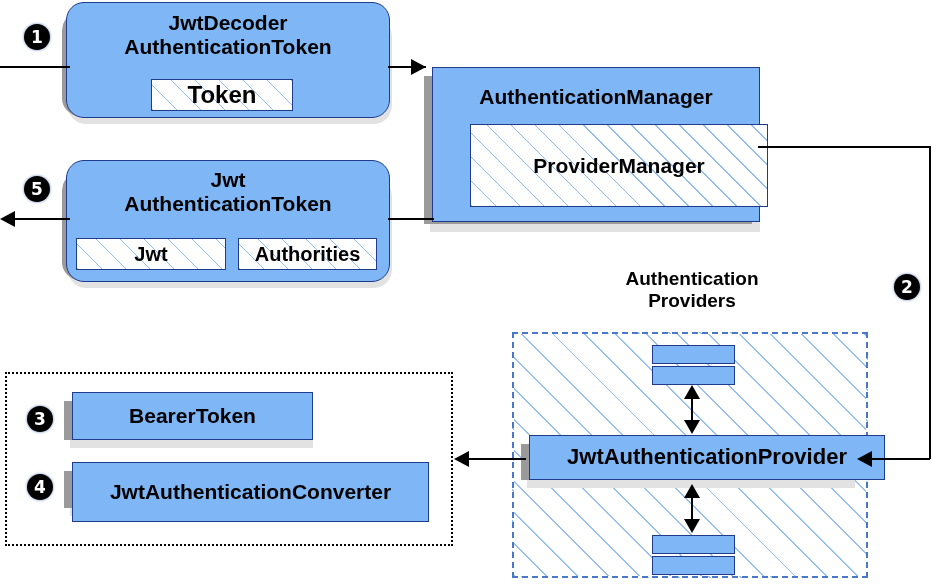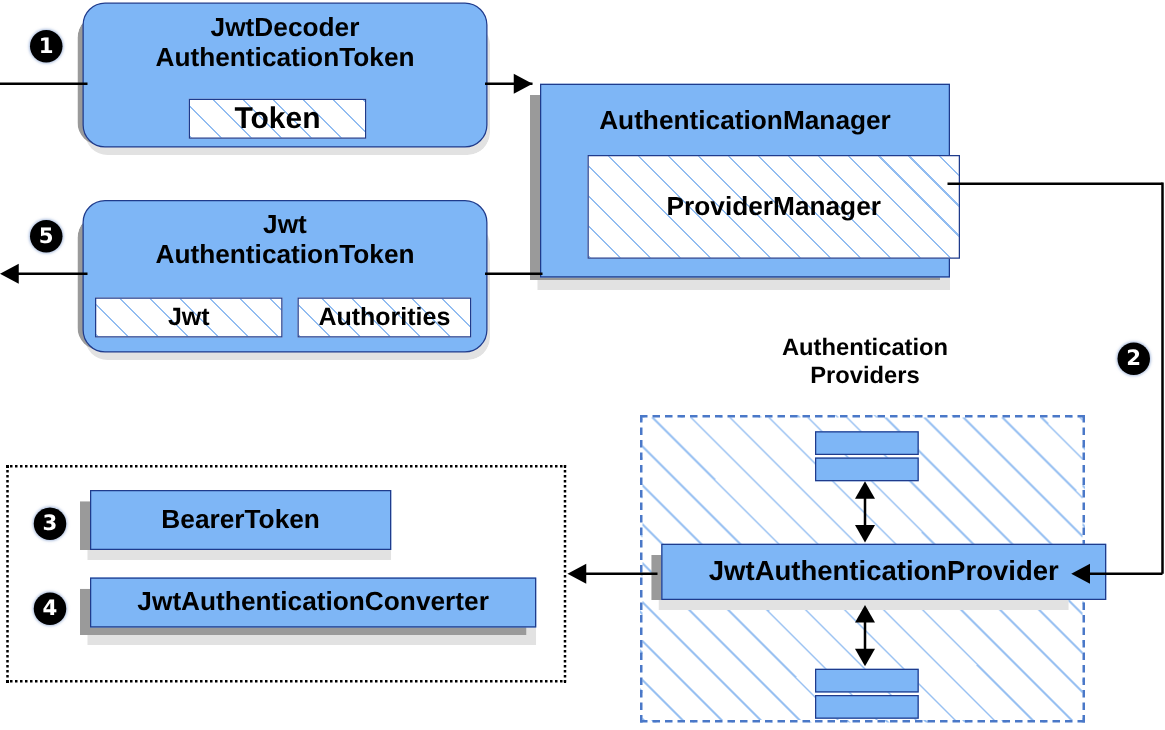--- a/index.html
+++ b/index.html
@@ -131,21 +131,21 @@
   <div class="shadow" style="left:64px;top:401px;width:249px;height:47px;overflow:hidden;">
     <div class="s2" style="left:6px;top:6px;"></div>
     <div class="s1" style="left:0;top:0;right:8px;bottom:8px;"></div>
   </div>
   <div class="node" style="left:72px;top:392px;width:241px;height:48px;font-size:21px;">BearerToken</div>
 
   <div class="shadow" style="left:64px;top:471px;width:365px;height:45px;overflow:hidden;">
     <div class="s2" style="left:6px;top:6px;"></div>
     <div class="s1" style="left:0;top:0;right:8px;bottom:8px;"></div>
   </div>
-  <div class="node" style="left:72px;top:462px;width:357px;height:40px;font-size:21px;">JwtAuthenticationConverter</div>
+  <div class="node" style="left:72px;top:462px;width:357px;height:60px;font-size:21px;">JwtAuthenticationConverter</div>
 
   <div class="ln lnh" style="left:0px;top:66px;width:70px;"></div>
 
   <div class="ln lnh" style="left:388px;top:66px;width:38px;"></div>
   <div class="arw arw-r" style="left:411px;top:59px;"></div>
 
   <div class="ln lnh" style="left:758px;top:146px;width:172px;"></div>
   <div class="ln lnv" style="left:929px;top:146px;height:313px;"></div>
   <div class="ln lnh" style="left:872px;top:458px;width:58px;"></div>
   <div class="arw arw-l" style="left:857px;top:451px;"></div>

